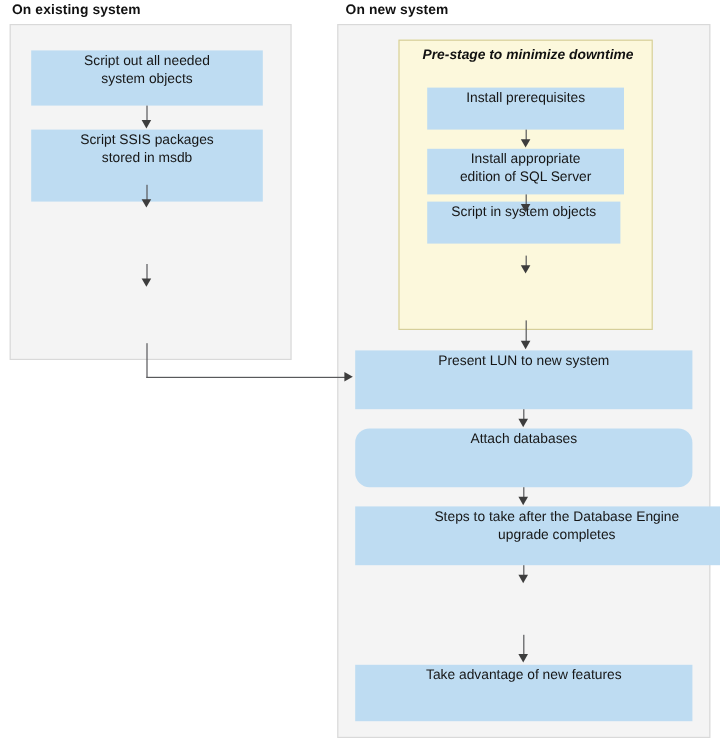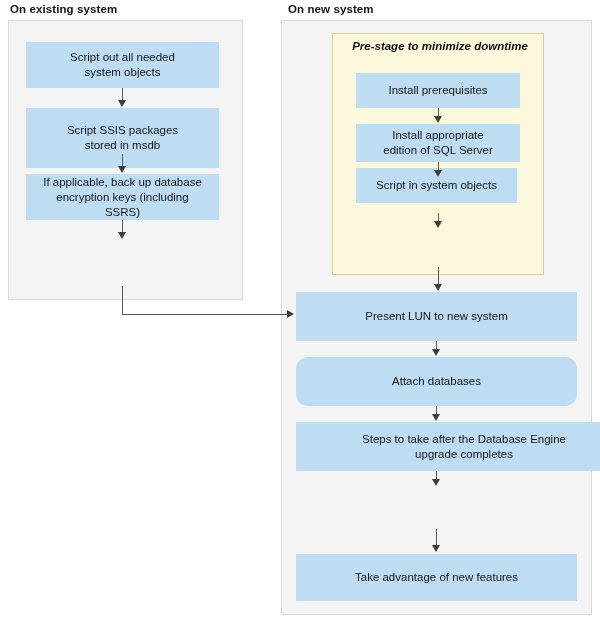--- a/index.html
+++ b/index.html
@@ -71,21 +71,21 @@
     text-align: center;
     white-space: nowrap;
   }
 
   
   .node {
     position: absolute;
     background: #bedcf2;
     box-sizing: border-box;
     display: flex;
-    align-items: center;
+    align-items: flex-start;
     justify-content: center;
     text-align: center;
     font-size: 11.5px;
     line-height: 15px;
     color: #161616;
     padding: 2px 17px;
   }
   .node span { display: block; width: 100%; }
 
   
@@ -187,23 +187,20 @@
 
   <div id="prestage-box"></div>
   <div id="prestage-label">Pre-stage to minimize downtime</div>
 
   <div class="node" id="n-script-out">
     <span>Script out all needed<br>system objects</span>
   </div>
   <div class="node" id="n-script-ssis">
     <span>Script SSIS packages<br>stored in msdb</span>
   </div>
-  <div class="node" id="n-backup-keys">
-    <span>If applicable, back up database<br>encryption keys (including SSRS)</span>
-  </div>
 
   <div class="node" id="n-prereq">
     <span>Install prerequisites</span>
   </div>
   <div class="node" id="n-edition">
     <span>Install appropriate<br>edition of SQL Server</span>
   </div>
   <div class="node" id="n-script-sysobj">
     <span>Script in system objects</span>
   </div>

